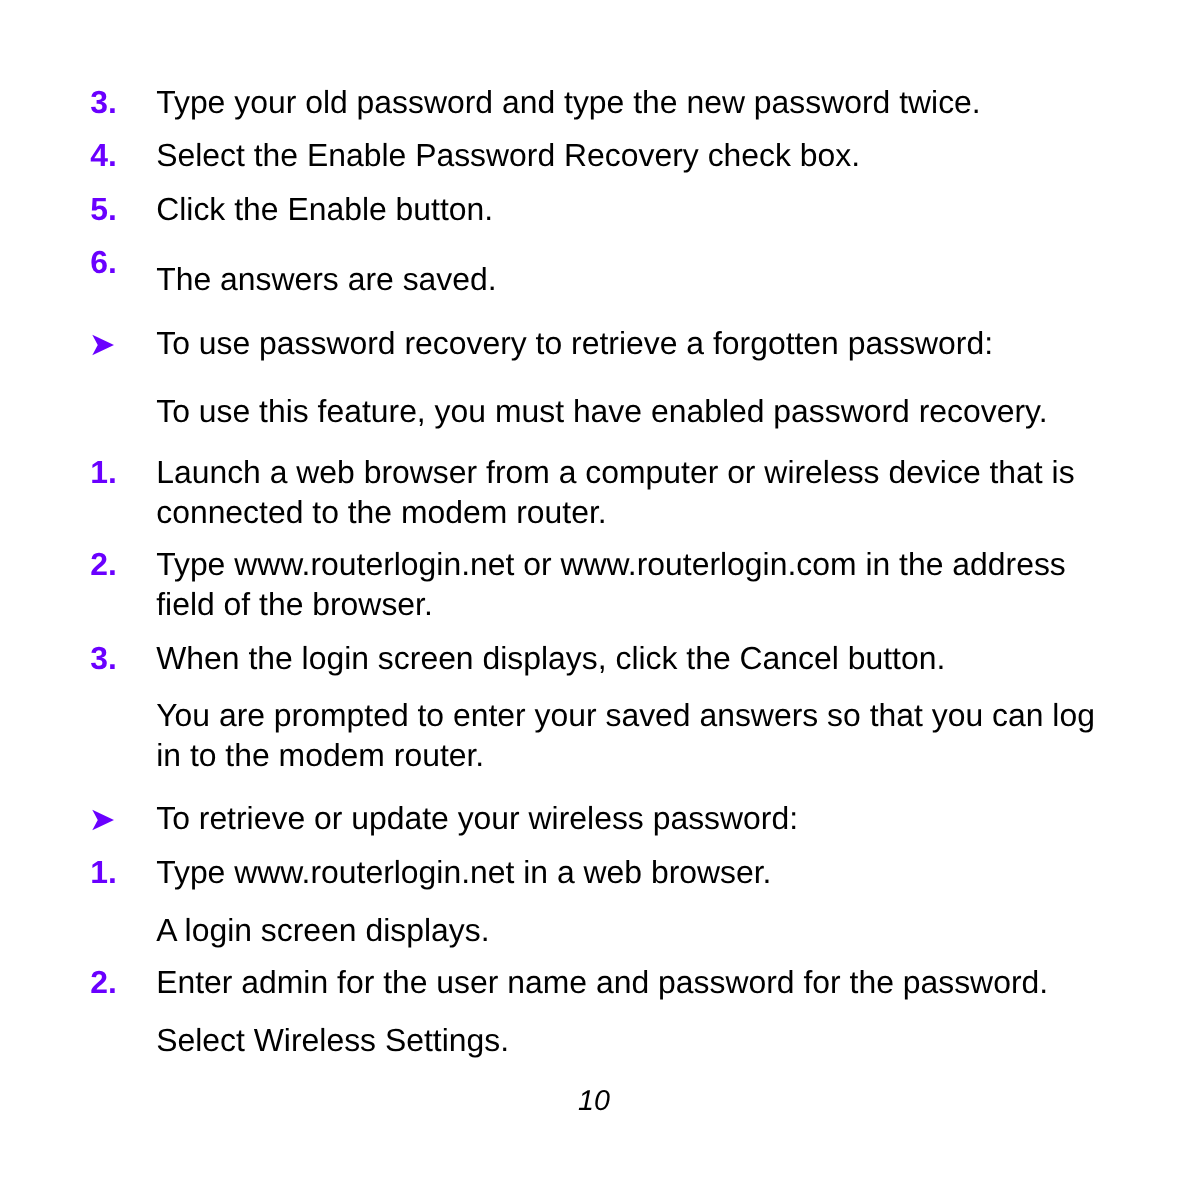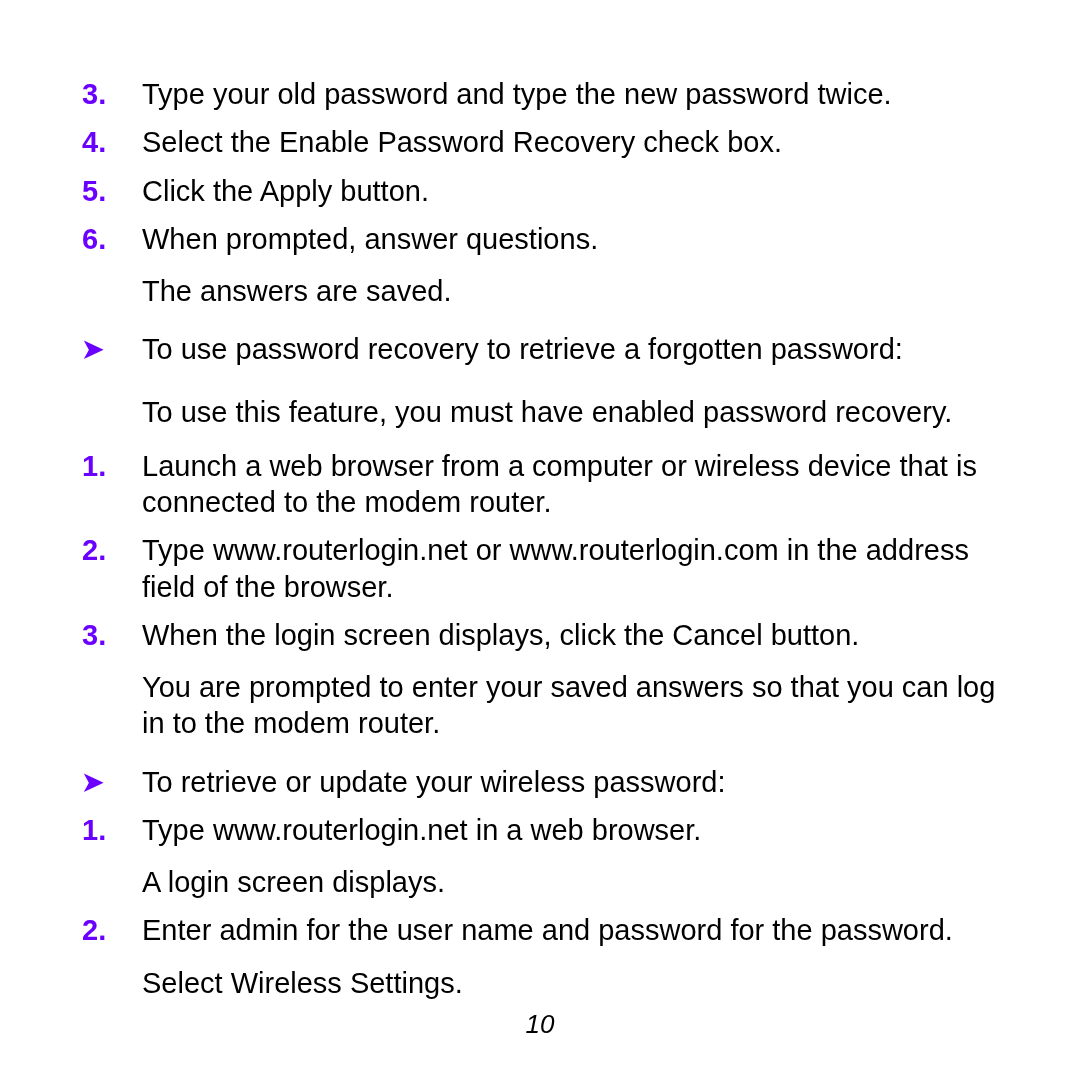--- a/index.html
+++ b/index.html
@@ -51,21 +51,21 @@
   .section-gap { height: 10px; }
   .heading b { font-weight: normal; }
   .heading { font-weight: bold; }
   .intro {
     margin-top: 26px;
     margin-bottom: 18px;
   }
   .footer {
     position: absolute;
     left: 0; right: 0;
-    bottom: 40px;
+    bottom: 64px;
     text-align: center;
     font-style: italic;
     font-size: 26px;
   }
 </style>
 </head>
 <body>
 
 <div class="page">
 
@@ -77,28 +77,27 @@
   <div class="row">
     <div class="marker num">4.</div>
     <div class="content">
       <span>Select the </span><b>Enable Password Recovery</b><span> check box.</span>
     </div>
   </div>
 
   <div class="row">
     <div class="marker num">5.</div>
     <div class="content">
-      <span>Click the </span><b>Apply</b><span> button.</span>
+      <span>Click the </span><b>Enable</b><span> button.</span>
     </div>
   </div>
 
   <div class="row">
     <div class="marker num">6.</div>
     <div class="content">
-      <div>When prompted, answer questions.</div>
       <div class="continuation">The answers are saved.</div>
     </div>
   </div>
 
   <div class="section-gap"></div>
 
   <div class="row">
     <div class="marker arrow">➤</div>
     <div class="content heading"><b>To use password recovery to retrieve a forgotten password:</b></div>
   </div>

